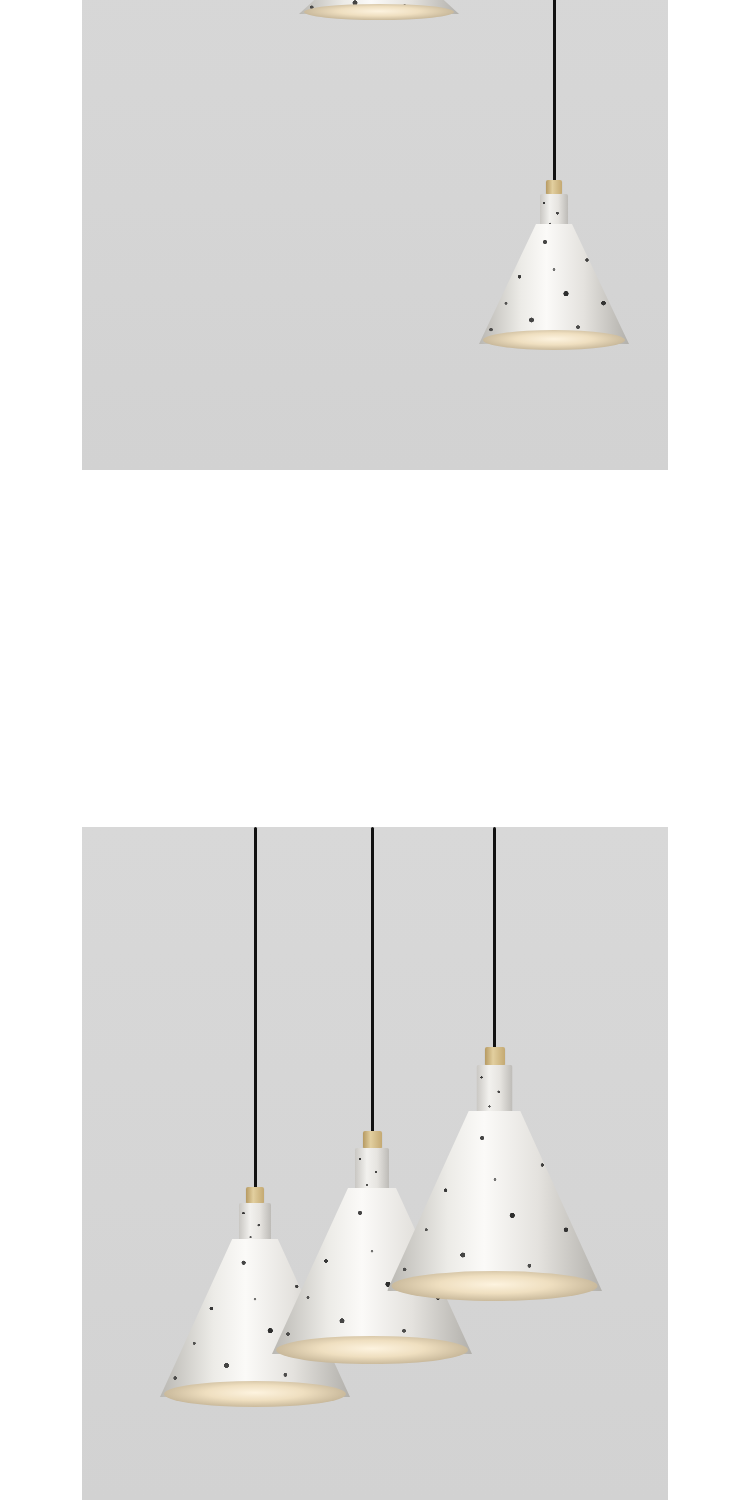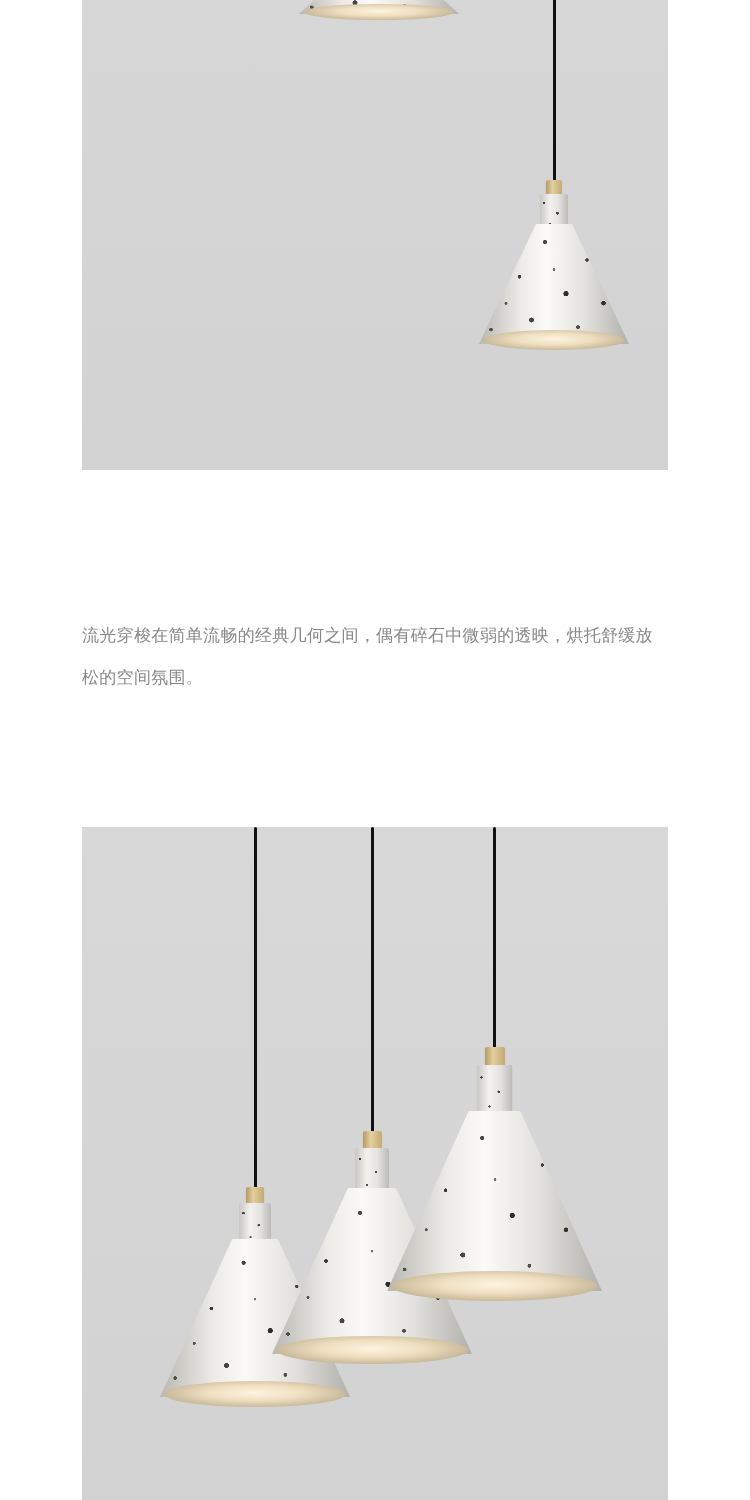--- a/index.html
+++ b/index.html
@@ -148,21 +148,20 @@
       <div class="cord" style="height:318px;"></div>
       <div class="collar" style="top:310px;"></div>
       <div class="shade" style="top:324px; width:150px; height:154px;">
         <div class="neck" style="top:0; width:28px; height:40px;"></div>
         <div class="cone" style="position:absolute; top:30px; left:0; width:150px; height:120px;"></div>
         <div class="rim-inner" style="width:142px; height:20px; bottom:-2px;"></div>
       </div>
     </div>
   </div>
 
-  <p class="caption">流光穿梭在简单流畅的经典几何之间，偶有碎石中微弱的透映，烘托舒缓放松的空间氛围。</p>
 
   <div class="photo-block" id="photo-bottom">
     <div class="scene"></div>
 
     <div class="lamp" style="left:78px; top:0px; width:190px; height:590px;">
       <div class="cord" style="height:368px;"></div>
       <div class="collar" style="top:360px; width:18px; height:17px; margin-left:-9px;"></div>
       <div class="shade" style="top:376px; width:190px; height:200px;">
         <div class="neck" style="top:0; width:32px; height:46px;"></div>
         <div class="cone" style="position:absolute; top:36px; left:0; width:190px; height:158px;"></div>

